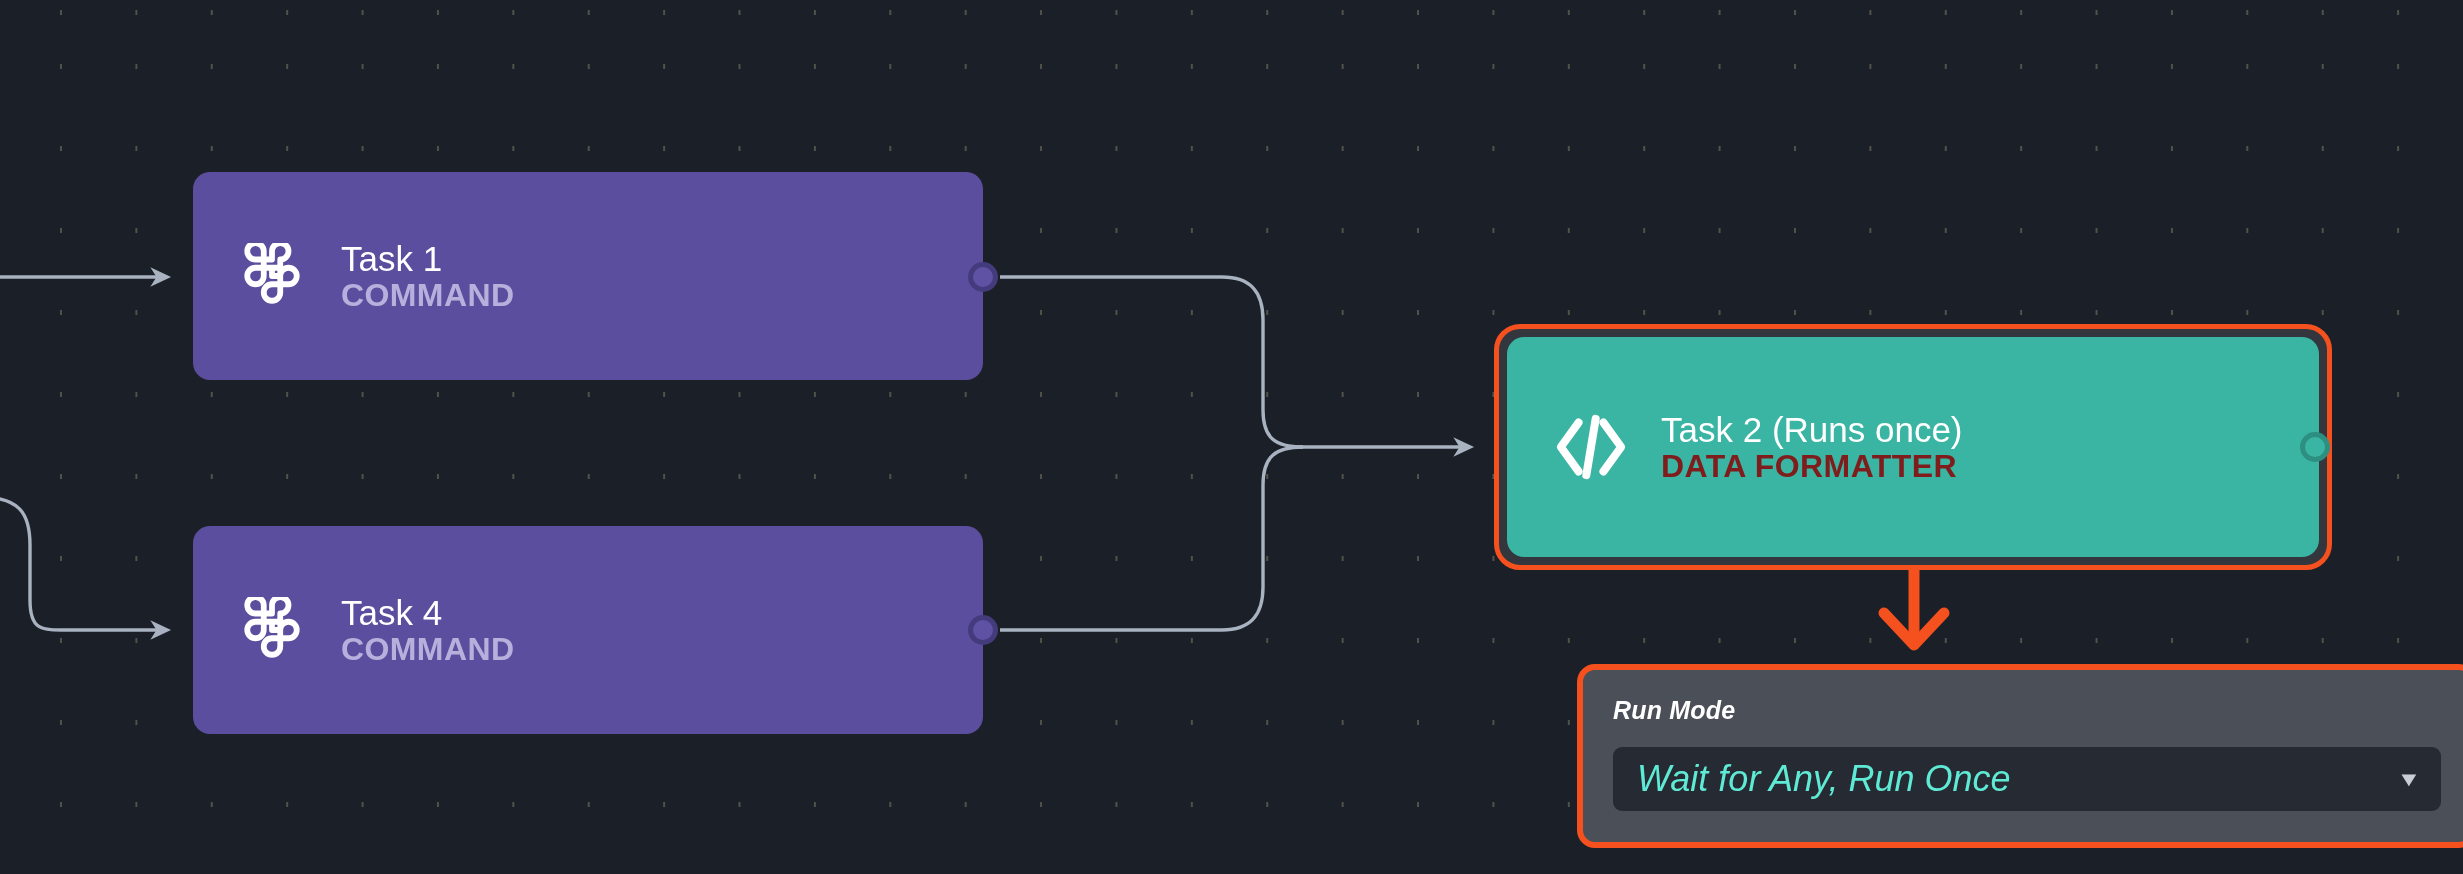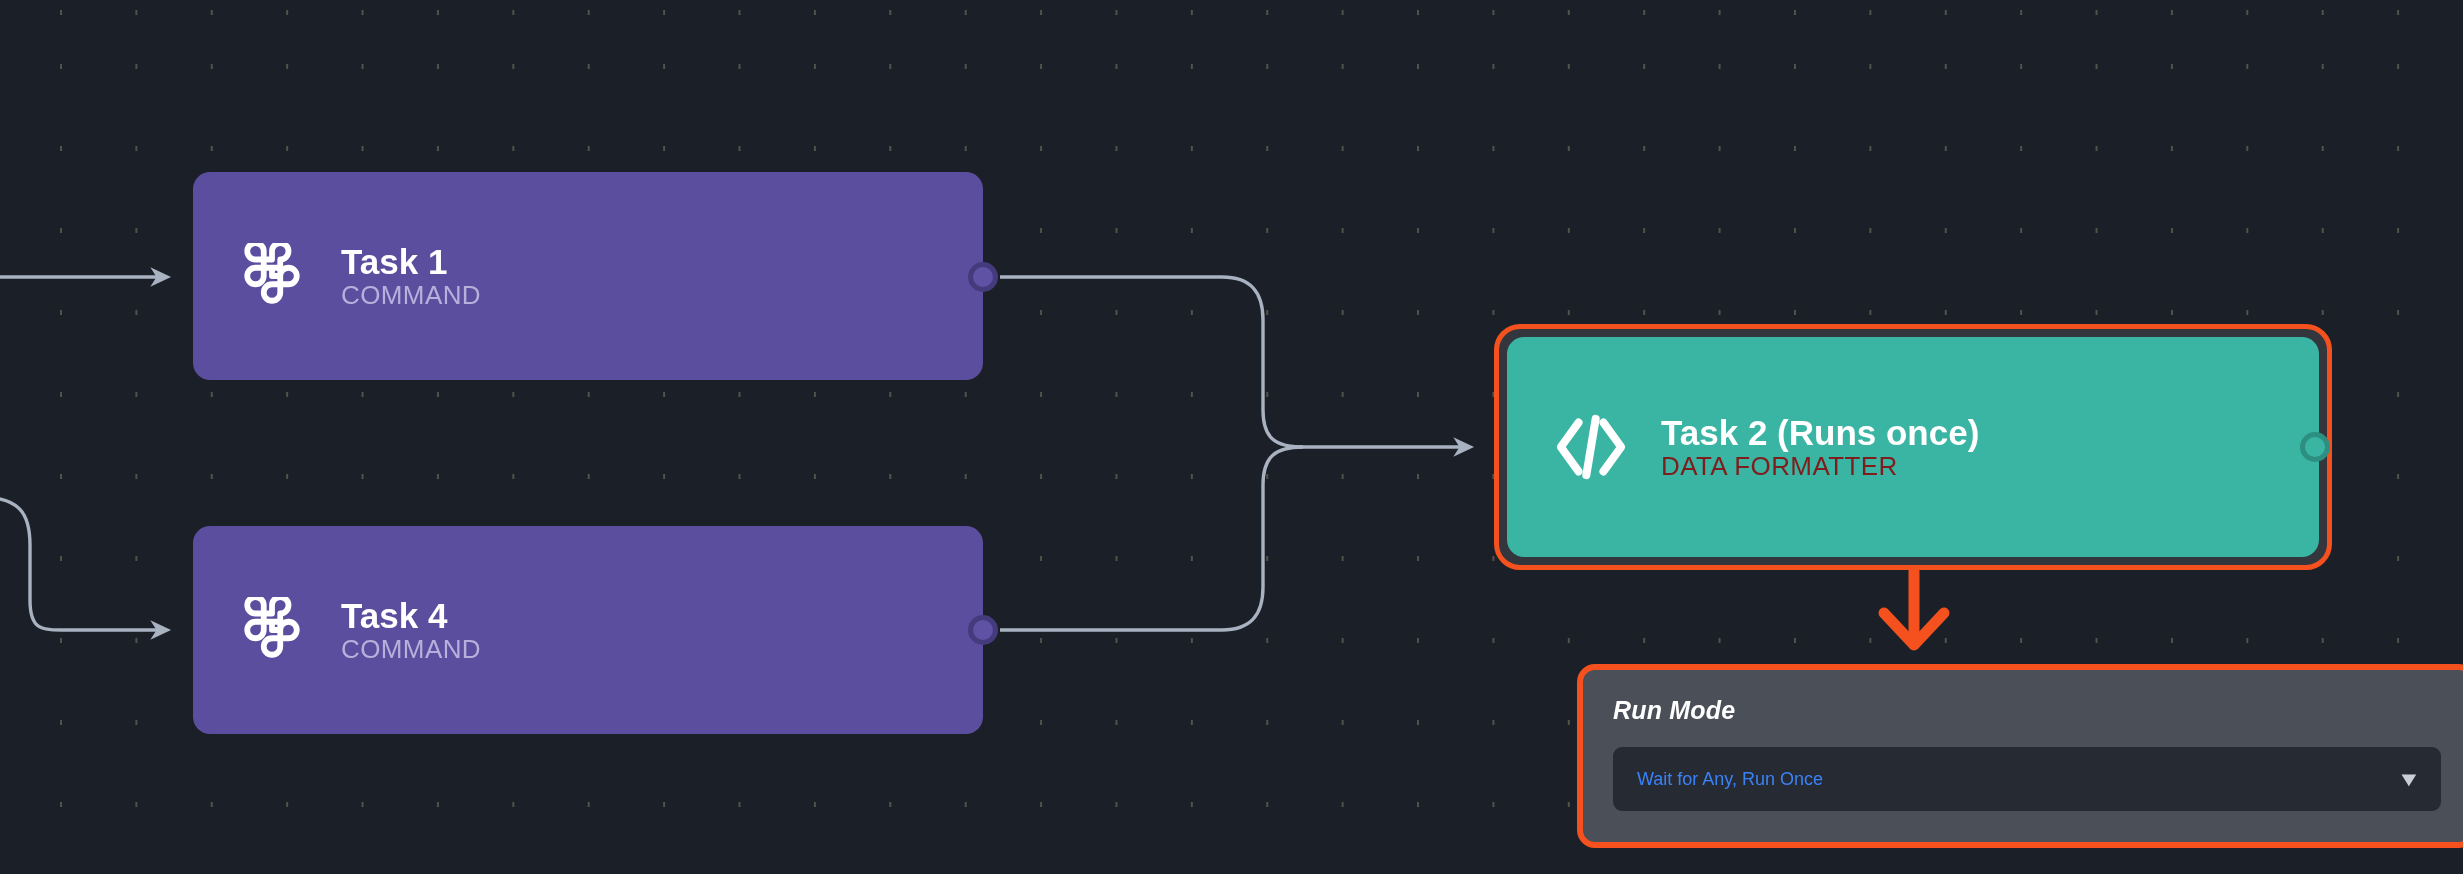--- a/index.html
+++ b/index.html
@@ -53,25 +53,24 @@
   .node-icon {
     flex:0 0 auto;
     display:flex; align-items:center; justify-content:center;
   }
   .node-text { display:flex; flex-direction:column; }
   .node-title {
     color:#ffffff;
     font-size:35px;
     line-height:1.12;
     white-space:nowrap;
+  }
+  .node-subtitle {
+    font-size:32px;
     font-weight:bold;
-  }
-  .node-subtitle {
-    font-size:26px;
-    font-weight:normal;
     letter-spacing:.4px;
     line-height:1.1;
     white-space:nowrap;
   }
 
   
   .node-command { background:#5b4e9e; }
   .node-command .node-subtitle { color:#b8b0dc; }
   .node-command .node-icon { width:86px; margin-left:36px; }
   .node-command .node-text  { margin-left:26px; }
@@ -125,23 +124,24 @@
     margin-top:22px;
     height:64px;
     background:#262a33;
     border-radius:9px;
     display:flex;
     align-items:center;
     justify-content:space-between;
     padding:0 22px 0 24px;
   }
   #run-mode-value {
-    color:#3b82f6;
-    font-size:18px;
+    color:#5eead4;
+    font-size:36px;
     white-space:nowrap;
+    font-style:italic;
   }
   #run-mode-caret {
     color:#c9ced8;
     font-size:20px;
     line-height:1;
     transform:scaleX(1.25);
   }
 </style>
 </head>
 <body>

